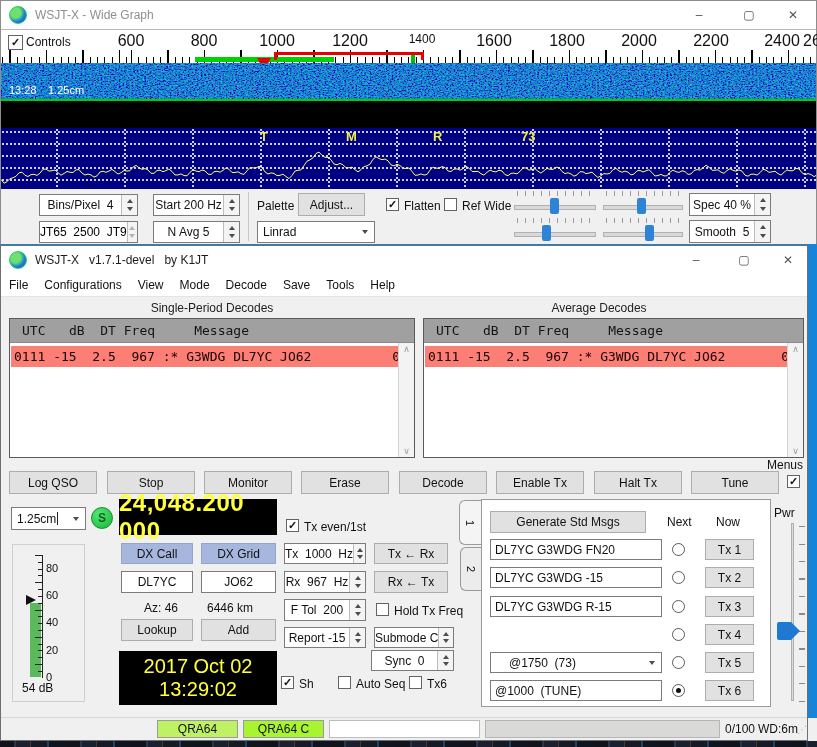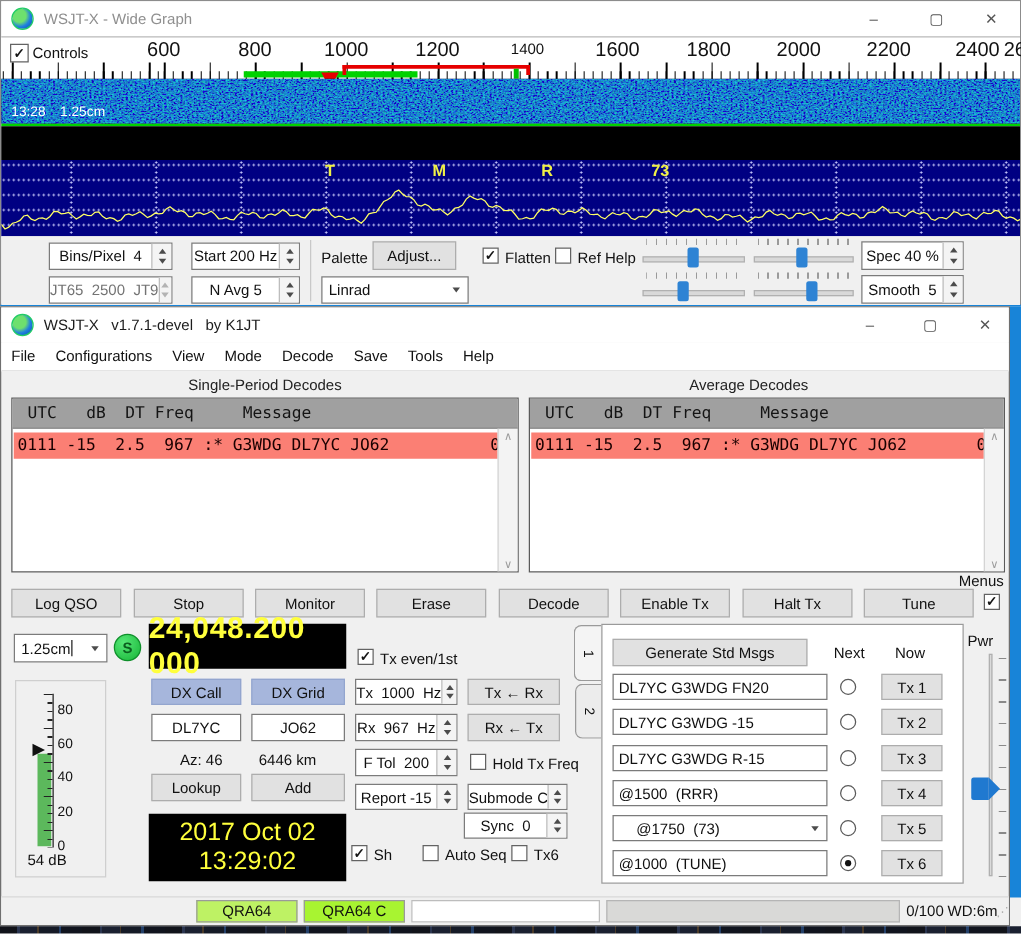--- a/index.html
+++ b/index.html
@@ -26,21 +26,21 @@
   .cb.on::before{content:"✓"}
   .radio{width:13px;height:13px;border:1px solid #5a5a5a;border-radius:50%;background:#fff;
          display:flex;align-items:center;justify-content:center}
   .radio.on::before{content:"";width:5px;height:5px;border-radius:50%;background:#101010}
   .spin{background:#fff;border:1px solid #7b7b7b;display:flex;align-items:stretch;font-size:12px}
   .spin .txt{flex:1;display:flex;align-items:center;justify-content:center;white-space:pre}
   .spin .arr{width:15px;border-left:1px solid #bdbdbd;display:flex;flex-direction:column;
              align-items:center;justify-content:space-evenly;background:#f4f4f4}
   .tri-up{width:0;height:0;border-left:3px solid transparent;border-right:3px solid transparent;border-bottom:4px solid #4c4c4c}
   .tri-dn{width:0;height:0;border-left:3px solid transparent;border-right:3px solid transparent;border-top:4px solid #4c4c4c}
-  .spin.dis{color:#737373}
+  .spin.dis{color:#000000}
   .spin.dis .tri-up{border-bottom-color:#b4b4b4}.spin.dis .tri-dn{border-top-color:#b4b4b4}
   .combo{background:#fff;border:1px solid #7b7b7b;display:flex;align-items:center;font-size:12px;padding-left:5px}
   .combo .tri-dn{margin-left:auto;margin-right:6px}
   .mono{font-family:"DejaVu Sans Mono","Liberation Mono",monospace}
 
   
   .hs-track{position:absolute;left:0;right:0;top:8px;height:3px;background:#d9d9d9;border:1px solid #b1b1b1}
   .hs-handle{position:absolute;top:1px;width:9px;height:16px;background:#2e83d4;border-radius:2px}
   .hs-ticks{position:absolute;left:3px;right:3px;top:-6px;height:5px;
             background:repeating-linear-gradient(to right,#9a9a9a 0 1px,transparent 1px 8px)}
@@ -147,21 +147,21 @@
             <i class="tri-dn"></i>
           </span>
       </div>
       <span class="abs" style="left:256px;top:10px">Palette</span>
       <div class="abs btn" style="left:297px;top:4px;width:67px;height:23px">
         <span>Adjust...</span>
       </div>
       <span class="cb on abs" style="left:385px;top:9px"></span>
       <span class="abs" style="left:403px;top:10px">Flatten</span>
       <span class="cb abs" style="left:443px;top:9px"></span>
-      <span class="abs" style="left:461px;top:10px">Ref Help</span>
+      <span class="abs" style="left:461px;top:10px">Ref Wide</span>
       <div class="abs" style="left:513px;top:8px;width:82px;height:18px">
         <div class="hs-ticks"></div>
         <div class="hs-track"></div>
         <div class="hs-handle" style="left:44%"></div>
       </div>
       <div class="abs" style="left:602px;top:8px;width:80px;height:18px">
         <div class="hs-ticks"></div>
         <div class="hs-track"></div>
         <div class="hs-handle" style="left:43%"></div>
       </div>
@@ -434,23 +434,20 @@
         </div>
 
       <div class="abs inp" style="left:8px;top:96px;width:172px;height:21px;padding-left:4px">
           <span>DL7YC G3WDG R-15</span>
         </div>
       <span class="radio abs" style="left:190px;top:100px"></span>
       <div class="abs btn" style="left:223px;top:96px;width:49px;height:21px">
           <span>Tx 3</span>
         </div>
 
-      <div class="abs inp" style="left:8px;top:124px;width:172px;height:21px;padding-left:4px">
-          <span style="white-space:pre">@1500  (RRR)</span>
-        </div>
       <span class="radio abs" style="left:190px;top:128px"></span>
       <div class="abs btn" style="left:223px;top:124px;width:49px;height:21px">
           <span>Tx 4</span>
         </div>
 
       <div class="abs combo" style="left:8px;top:152px;width:172px;height:21px;padding-left:18px">
         <span style="white-space:pre">@1750  (73)</span>
         <i class="tri-dn"></i>
       </div>
       <span class="radio abs" style="left:190px;top:156px"></span>

